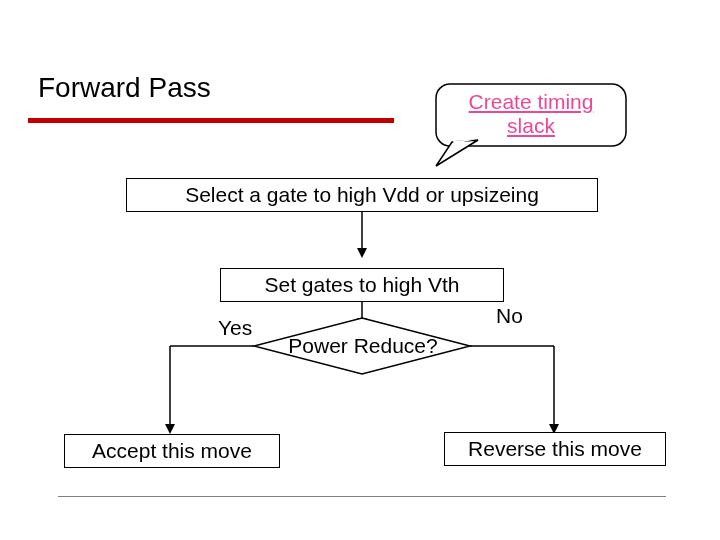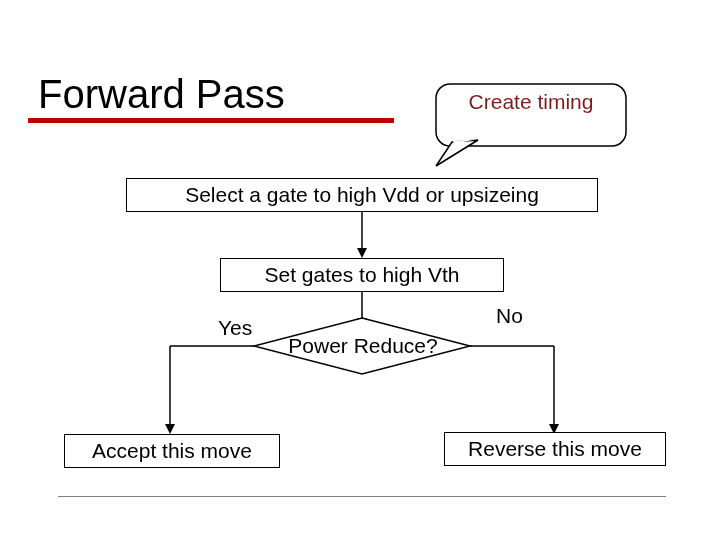--- a/index.html
+++ b/index.html
@@ -10,21 +10,21 @@
     background: #fff;
   }
   .stage {
     position: relative;
     width: 720px; height: 540px;
     overflow: hidden;
   }
   .title {
     position: absolute;
     left: 38px; top: 72px;
-    font-size: 40px;
+    font-size: 28px;
     color: #000;
   }
   .title-underline {
     position: absolute;
     left: 28px; top: 118px;
     width: 366px; height: 5px;
     background: #c00000;
   }
   .box {
     position: absolute;
@@ -34,23 +34,24 @@
     color: #000;
     display: flex;
     align-items: center;
     justify-content: center;
     text-align: center;
     padding: 2px 6px;
   }
   .callout {
     position: absolute;
     font-size: 21px;
-    color: #7f1d1d;
+    color: #ec4899;
     text-align: center;
     line-height: 1.15;
+    text-decoration: underline;
   }
   .label {
     position: absolute;
     font-size: 21px;
     color: #000;
   }
   .bottom-rule {
     position: absolute;
     left: 58px; top: 496px;
     width: 608px; height: 1px;
@@ -93,27 +94,28 @@
     <line x1="170" y1="346" x2="170" y2="428" stroke="#000" stroke-width="1.5"></line>
     <polygon points="170,434 165,424 175,424" fill="#000"></polygon>
 
     <line x1="470" y1="346" x2="554" y2="346" stroke="#000" stroke-width="1.5"></line>
     <line x1="554" y1="346" x2="554" y2="428" stroke="#000" stroke-width="1.5"></line>
     <polygon points="554,434 549,424 559,424" fill="#000"></polygon>
   </svg>
 
   <div class="callout" style="left:436px; top:90px; width:190px;">
     <div>Create timing</div>
+    <div>slack</div>
   </div>
 
   <div class="box" style="left:126px; top:178px; width:472px; height:34px;">
     <span>Select a gate to high Vdd or upsizeing</span>
   </div>
 
-  <div class="box" style="left:220px; top:258px; width:284px; height:34px;justify-content:center;">
+  <div class="box" style="left:220px; top:268px; width:284px; height:34px;justify-content:center;">
     <span>Set gates to high Vth</span>
   </div>
 
   <div class="label" style="left:278px; top:334px; width:170px; text-align:center;">Power Reduce?</div>
 
   <div class="label" style="left:218px; top:316px;">Yes</div>
   <div class="label" style="left:496px; top:304px;">No</div>
 
   <div class="box" style="left:64px; top:434px; width:216px; height:34px;text-align:right;">
     <span>Accept this move</span>

